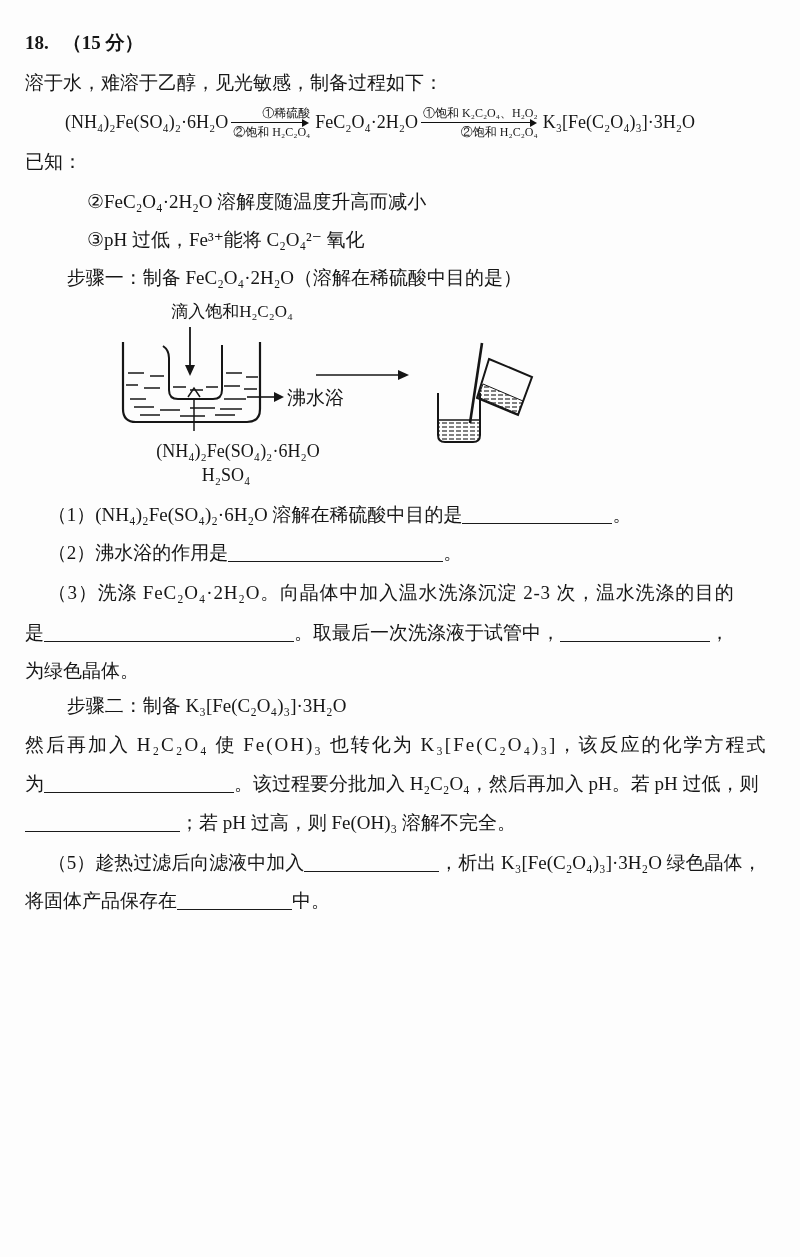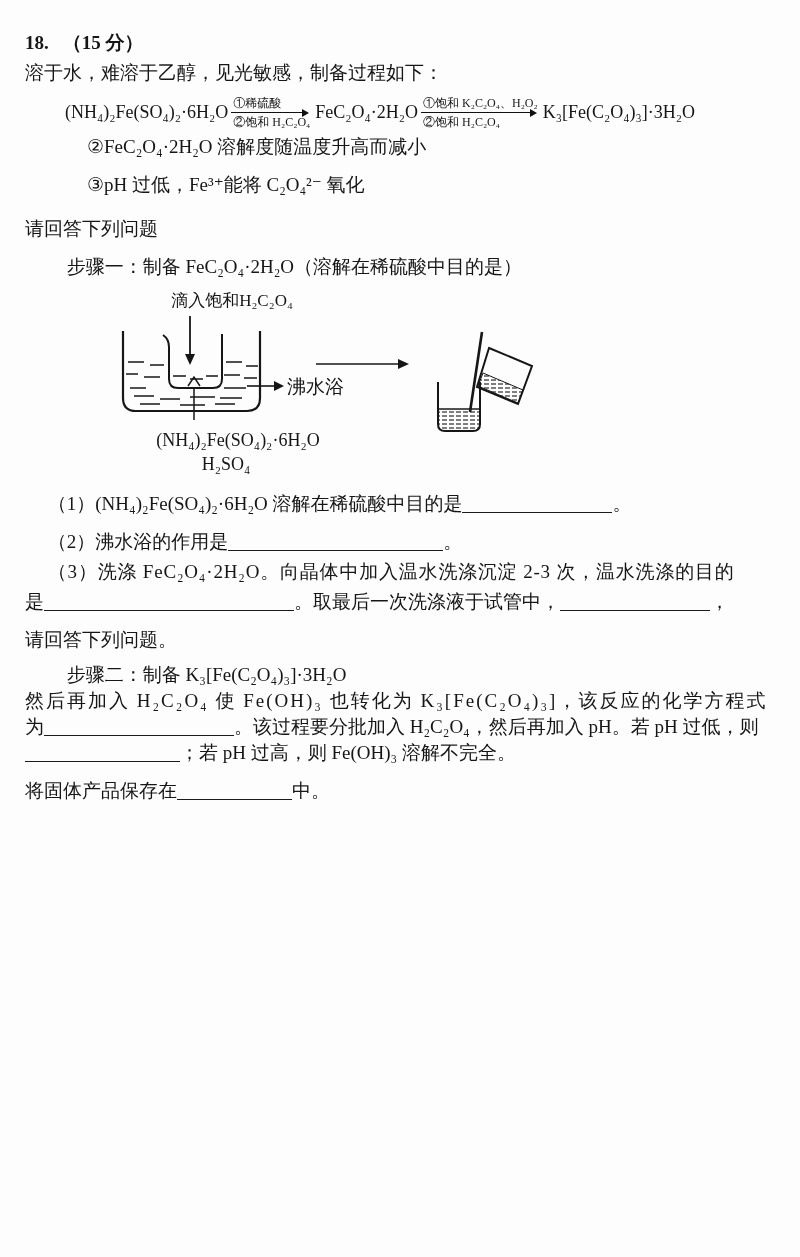--- a/index.html
+++ b/index.html
@@ -9,31 +9,31 @@
     font-family:"Liberation Serif","DejaVu Serif",serif;
     color:#161616;
     overflow:hidden;
   }
   .page{position:relative;width:800px;height:1257px;}
   .content{padding:30px 25px 0 25px;font-size:19px;}
   .ln{line-height:26px;white-space:nowrap;}
   .bold{font-weight:bold;}
   .indent2{text-indent:2.2em;}
   .indent1{text-indent:1.2em;}
-  .mt16{margin-top:16px;} .mt14{margin-top:4px;} .mt13{margin-top:0;}
+  .mt16{margin-top:16px;} .mt14{margin-top:14px;} .mt13{margin-top:13px;}
   .mt12{margin-top:12px;} .mt10{margin-top:10px;} .mt9{margin-top:9px;}
   .mt18{margin-top:18px;}
   .score{margin-left:14px;}
   .known-item{margin-left:62px;}
   .sp1{letter-spacing:0.8px;}
   .sp2{letter-spacing:2px;}
   
   .equation{display:flex;align-items:center;margin:10px 0 0 40px;font-size:18px;white-space:nowrap;}
   .chem{flex:0 0 auto;}
-  .rxn{display:inline-flex;flex-direction:column;align-items:flex-start;font-size:12px;line-height:1.2;margin:0 3px;flex:0 0 auto;}
+  .rxn{display:inline-flex;flex-direction:column;align-items:flex-end;font-size:12px;line-height:1.2;margin:0 3px;flex:0 0 auto;}
   .rxn .lbl{white-space:nowrap;padding:0 2px;}
   .rxn .shaft{position:relative;align-self:stretch;height:0;border-top:1.7px solid #111;margin:2px 6px 2px 0;}
   .rxn .shaft::after{content:'';position:absolute;right:-7px;top:-4.7px;width:0;height:0;
       border:4px solid transparent;border-left:7px solid #111;}
   
   .bl{display:inline-block;height:1.02em;border-bottom:1.5px solid #1b1b1b;vertical-align:-0.18em;}
   .w115{width:115px;} .w135{width:135px;} .w150{width:150px;} .w155{width:155px;}
   .w190{width:190px;} .w215{width:215px;} .w250{width:250px;}
   .diagram-wrap{margin:10px 0 0 95px;height:192px;}
   svg text{font-family:"Liberation Serif","DejaVu Serif",serif;fill:#161616;}
@@ -61,24 +61,24 @@
       </span>
       <span class="chem">FeC₂O₄·2H₂O</span>
       <span class="rxn">
         <span class="lbl">①饱和 K₂C₂O₄、H₂O₂</span>
         <span class="shaft"></span>
         <span class="lbl">②饱和 H₂C₂O₄</span>
       </span>
       <span class="chem">K₃[Fe(C₂O₄)₃]·3H₂O</span>
     </div>
 
+    <div class="ln mt9">已知：</div>
     <div class="ln mt14 known-item">②FeC₂O₄·2H₂O 溶解度随温度升高而减小</div>
     <div class="ln mt12 known-item">③pH 过低，Fe³⁺能将 C₂O₄²⁻ 氧化</div>
 
-    <div class="ln mt18">请回答下列问题</div>
     <div class="ln mt12 indent2">步骤一：制备 FeC₂O₄·2H₂O（溶解在稀硫酸中目的是）</div>
 
     <div class="diagram-wrap">
       <svg width="520" height="192" viewBox="0 0 520 192">
         <defs>
           <pattern id="hatch" width="7" height="4" patternUnits="userSpaceOnUse">
             <line x1="0" y1="2" x2="5" y2="2" stroke="#161616" stroke-width="1.1"></line>
           </pattern>
         </defs>
         <g stroke="#161616" fill="none">
@@ -144,31 +144,34 @@
     </div>
 
     <div class="ln mt12 indent1">
       <span>（2）沸水浴的作用是</span><span class="bl w215"></span><span>。</span>
     </div>
 
     <div class="ln mt14 indent1 sp1">（3）洗涤 FeC₂O₄·2H₂O。向晶体中加入温水洗涤沉淀 2-3 次，温水洗涤的目的</div>
     <div class="ln mt14">
       <span>是</span><span class="bl w250"></span><span>。取最后一次洗涤液于试管中，</span><span class="bl w150"></span><span>，</span>
     </div>
-    <div class="ln mt12">请回答下列问题。</div>
+    <div class="ln mt12">为绿色晶体。</div>
 
     <div class="ln mt9 indent2">步骤二：制备 K₃[Fe(C₂O₄)₃]·3H₂O</div>
 
     <div class="ln mt13 sp2">然后再加入 H₂C₂O₄ 使 Fe(OH)₃ 也转化为 K₃[Fe(C₂O₄)₃]，该反应的化学方程式</div>
     <div class="ln mt13">
       <span>为</span><span class="bl w190"></span><span>。该过程要分批加入 H₂C₂O₄，然后再加入 pH。若 pH 过低，则</span>
     </div>
     <div class="ln mt13">
       <span class="bl w155"></span><span>；若 pH 过高，则 Fe(OH)₃ 溶解不完全。</span>
     </div>
 
+    <div class="ln mt14 indent1">
+      <span>（5）趁热过滤后向滤液中加入</span><span class="bl w135"></span><span>，析出 K₃[Fe(C₂O₄)₃]·3H₂O 绿色晶体，</span>
+    </div>
     <div class="ln mt12">
       <span>将固体产品保存在</span><span class="bl w115"></span><span>中。</span>
     </div>
 
   </div>
 
 </div>
 
 </body></html>

